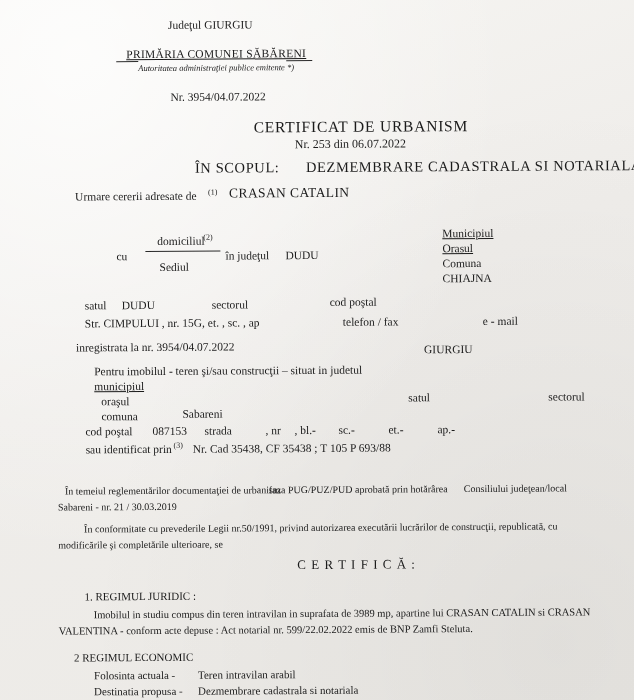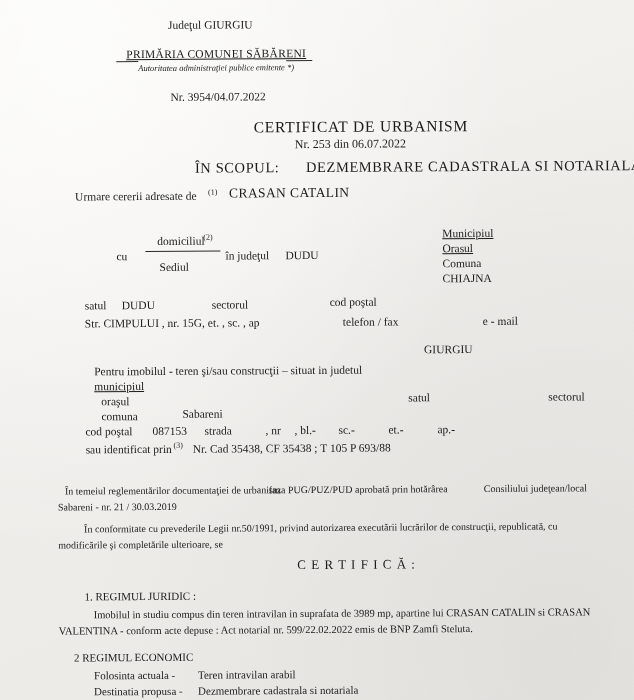--- a/index.html
+++ b/index.html
@@ -108,20 +108,21 @@
 
     <div class="t" style="left:85px; top:298px;">satul</div>
     <div class="t" style="left:122px; top:298px;">DUDU</div>
     <div class="t" style="left:212px; top:298px;">sectorul</div>
     <div class="t" style="left:330px; top:296px;">cod poştal</div>
 
     <div class="t" style="left:85px; top:316px;">Str. CIMPULUI , nr. 15G, et. , sc. , ap</div>
     <div class="t" style="left:343px; top:316px;">telefon / fax</div>
     <div class="t" style="left:483px; top:316px;">e - mail</div>
 
+    <div class="t" style="left:76px; top:340px;">inregistrata la nr. 3954/04.07.2022</div>
 
     <div class="t" style="left:94px; top:364px;">Pentru imobilul - teren  şi/sau construcţii – situat in judetul</div>
     <div class="t" style="left:424px; top:344px;">GIURGIU</div>
 
     <div class="t ul" style="left:94px; top:379px;">municipiul</div>
     <div class="t" style="left:101px; top:394px;">oraşul</div>
     <div class="t" style="left:101px; top:409px;">comuna</div>
     <div class="t" style="left:182px; top:407px;">Sabareni</div>
     <div class="t" style="left:408px; top:392px;">satul</div>
     <div class="t" style="left:548px; top:392px;">sectorul</div>
@@ -134,21 +135,21 @@
     <div class="t" style="left:338px; top:424px;">sc.-</div>
     <div class="t" style="left:388px; top:424px;">et.-</div>
     <div class="t" style="left:437px; top:424px;">ap.-</div>
 
     <div class="t" style="left:85px; top:442px;">sau identificat prin</div>
     <div class="t sup" style="left:173px; top:441px;">(3)</div>
     <div class="t" style="left:192px; top:442px;">Nr. Cad 35438, CF 35438 ; T 105 P 693/88</div>
 
     <div class="t small" style="left:64px; top:484px;">În temeiul reglementărilor documentaţiei de urbanism</div>
     <div class="t small" style="left:268px; top:484px;">faza PUG/PUZ/PUD aprobată prin hotărârea</div>
-    <div class="t small" style="left:483px; top:484px;">Consiliului judeţean/local</div>
+    <div class="t small" style="left:463px; top:484px;">Consiliului judeţean/local</div>
     <div class="t small" style="left:57px; top:500px;">Sabareni - nr. 21 / 30.03.2019</div>
 
     <div class="t small" style="left:83px; top:522px;">În conformitate cu prevederile Legii nr.50/1991, privind autorizarea executării lucrărilor de construcţii, republicată, cu</div>
     <div class="t small" style="left:57px; top:538px;">modificările şi completările ulterioare, se</div>
 
     <div class="t" style="left:296px; top:558px; font-size:13px; letter-spacing:1px;">C E R T I F I C Ă :</div>
 
     <div class="t" style="left:83px; top:589px; font-size:11px;">1. REGIMUL JURIDIC :</div>
     <div class="t" style="left:92px; top:608px; font-size:10.5px;">Imobilul in studiu compus din teren intravilan  in suprafata de 3989 mp,  apartine lui CRASAN CATALIN si CRASAN</div>
     <div class="t" style="left:57px; top:624px; font-size:10.5px;">VALENTINA - conform acte depuse :  Act notarial nr. 599/22.02.2022 emis de BNP Zamfi Steluta.</div>

